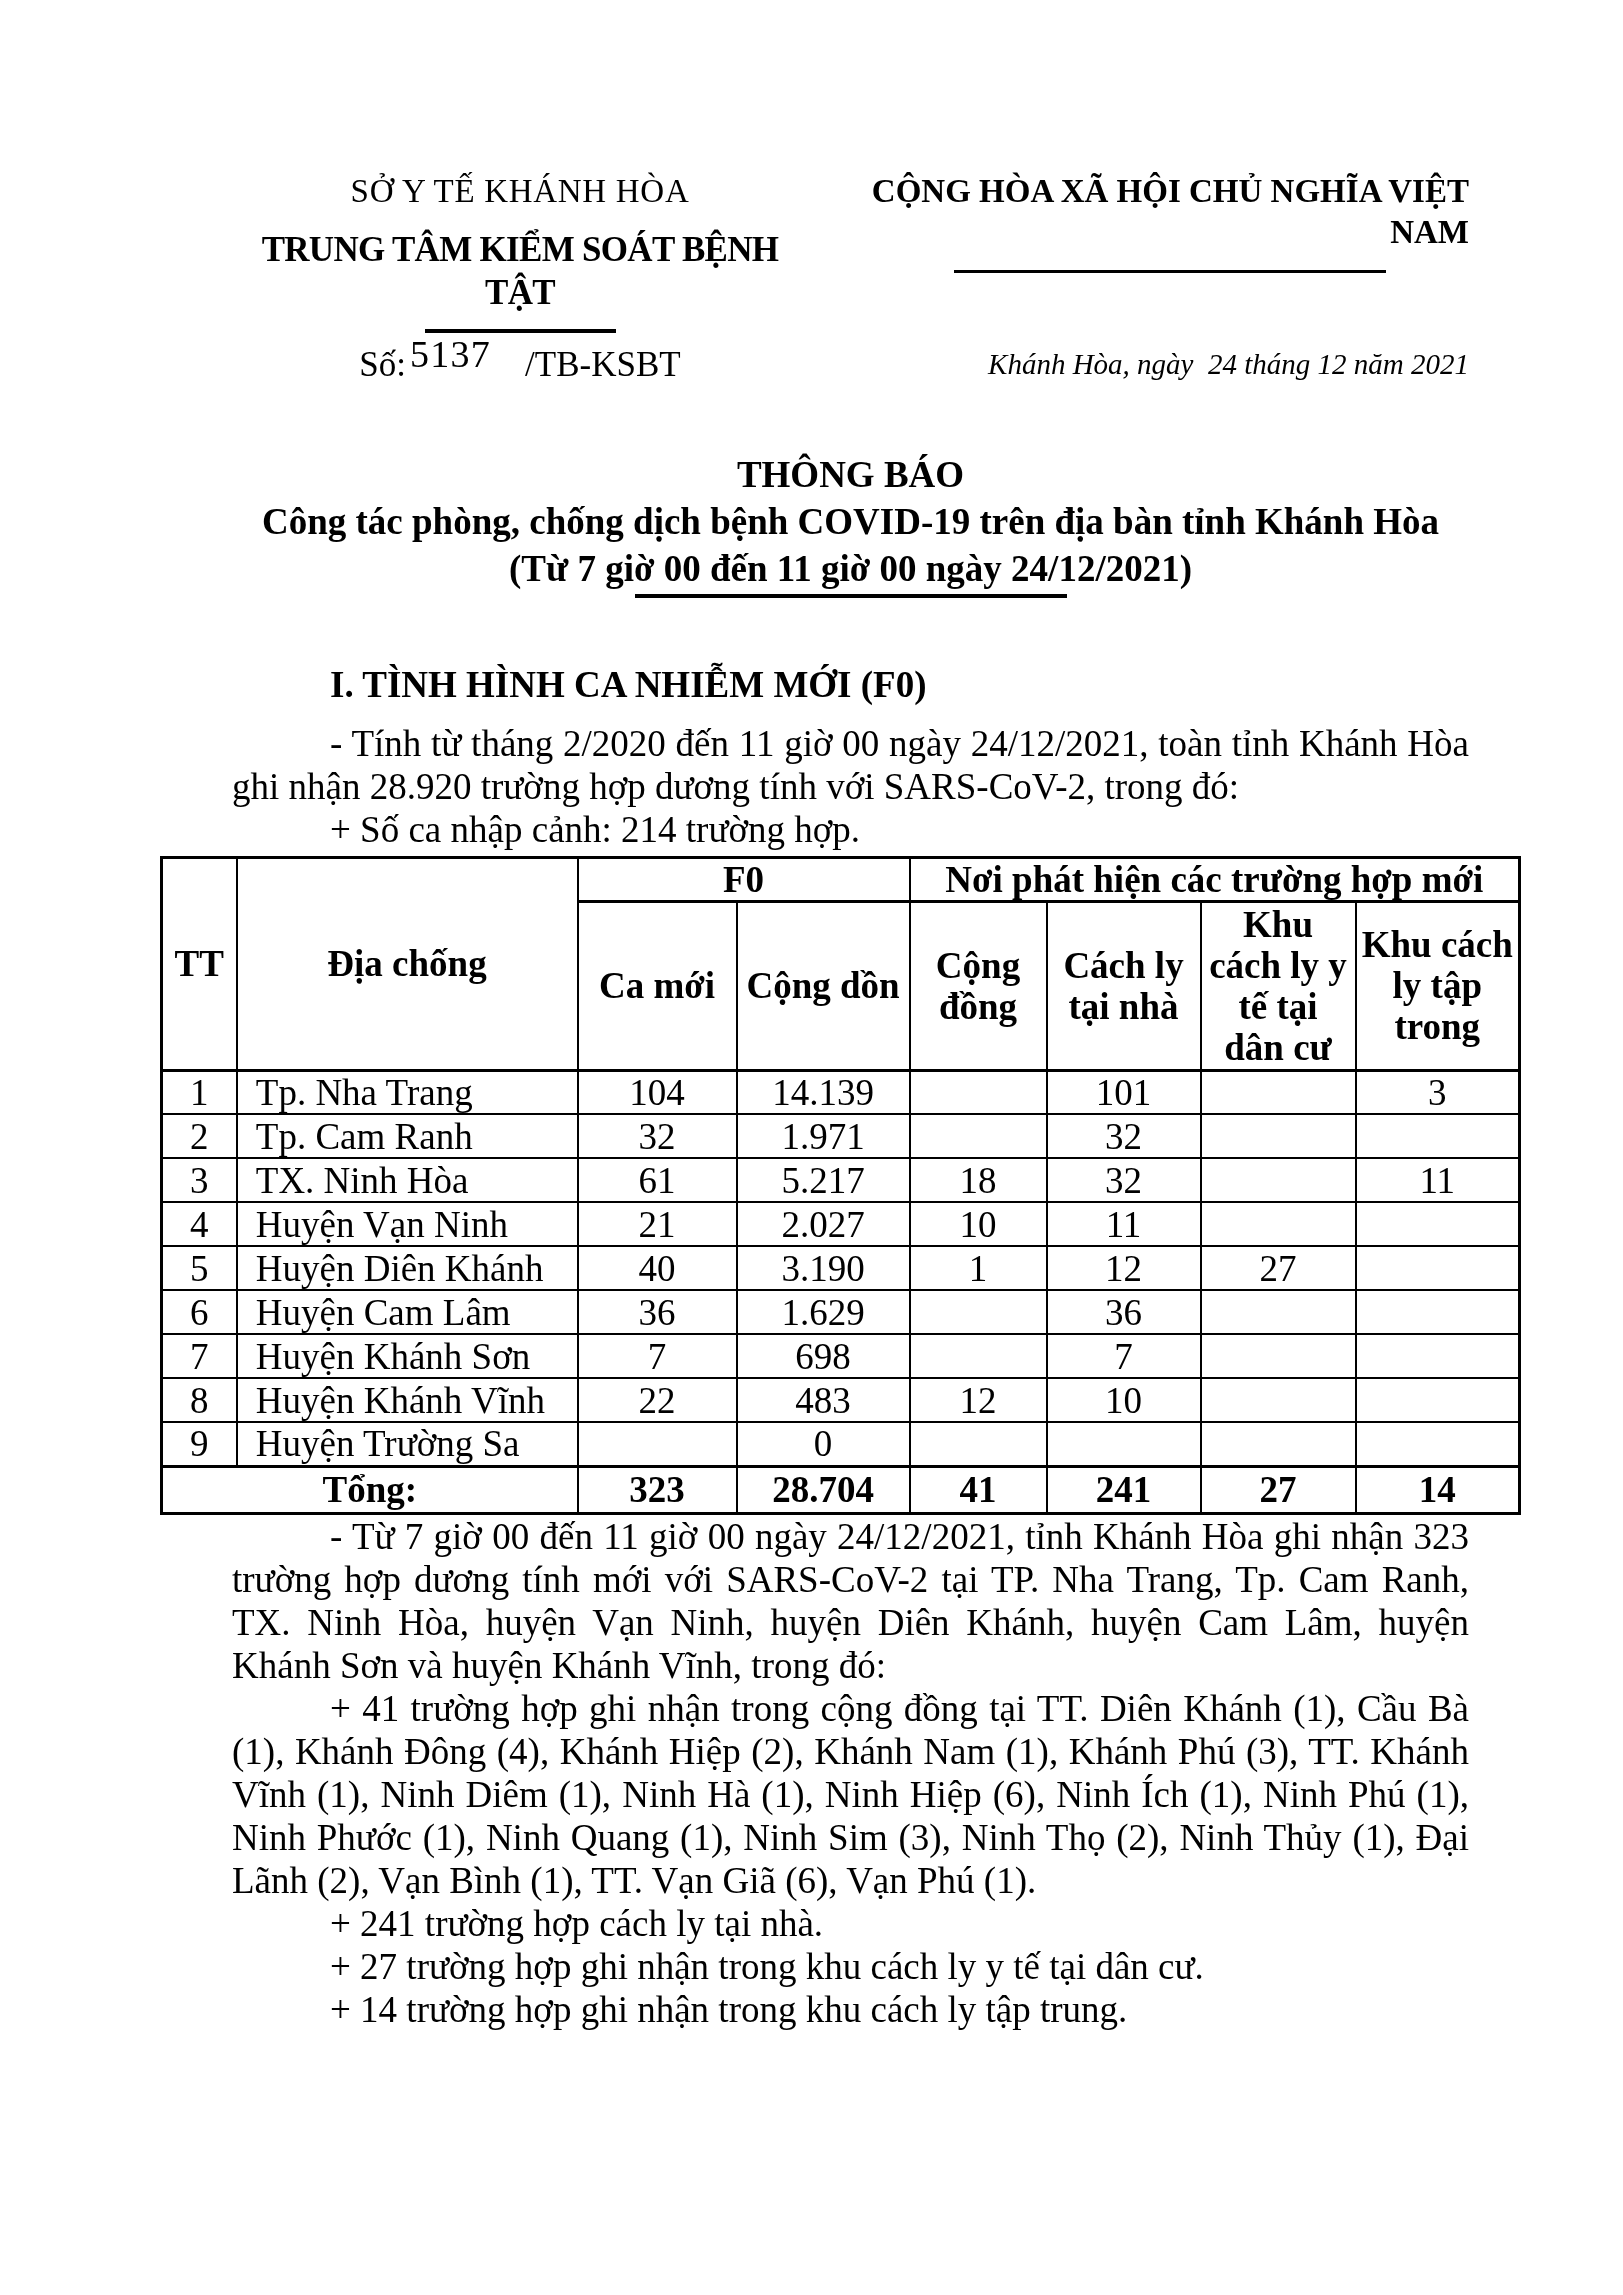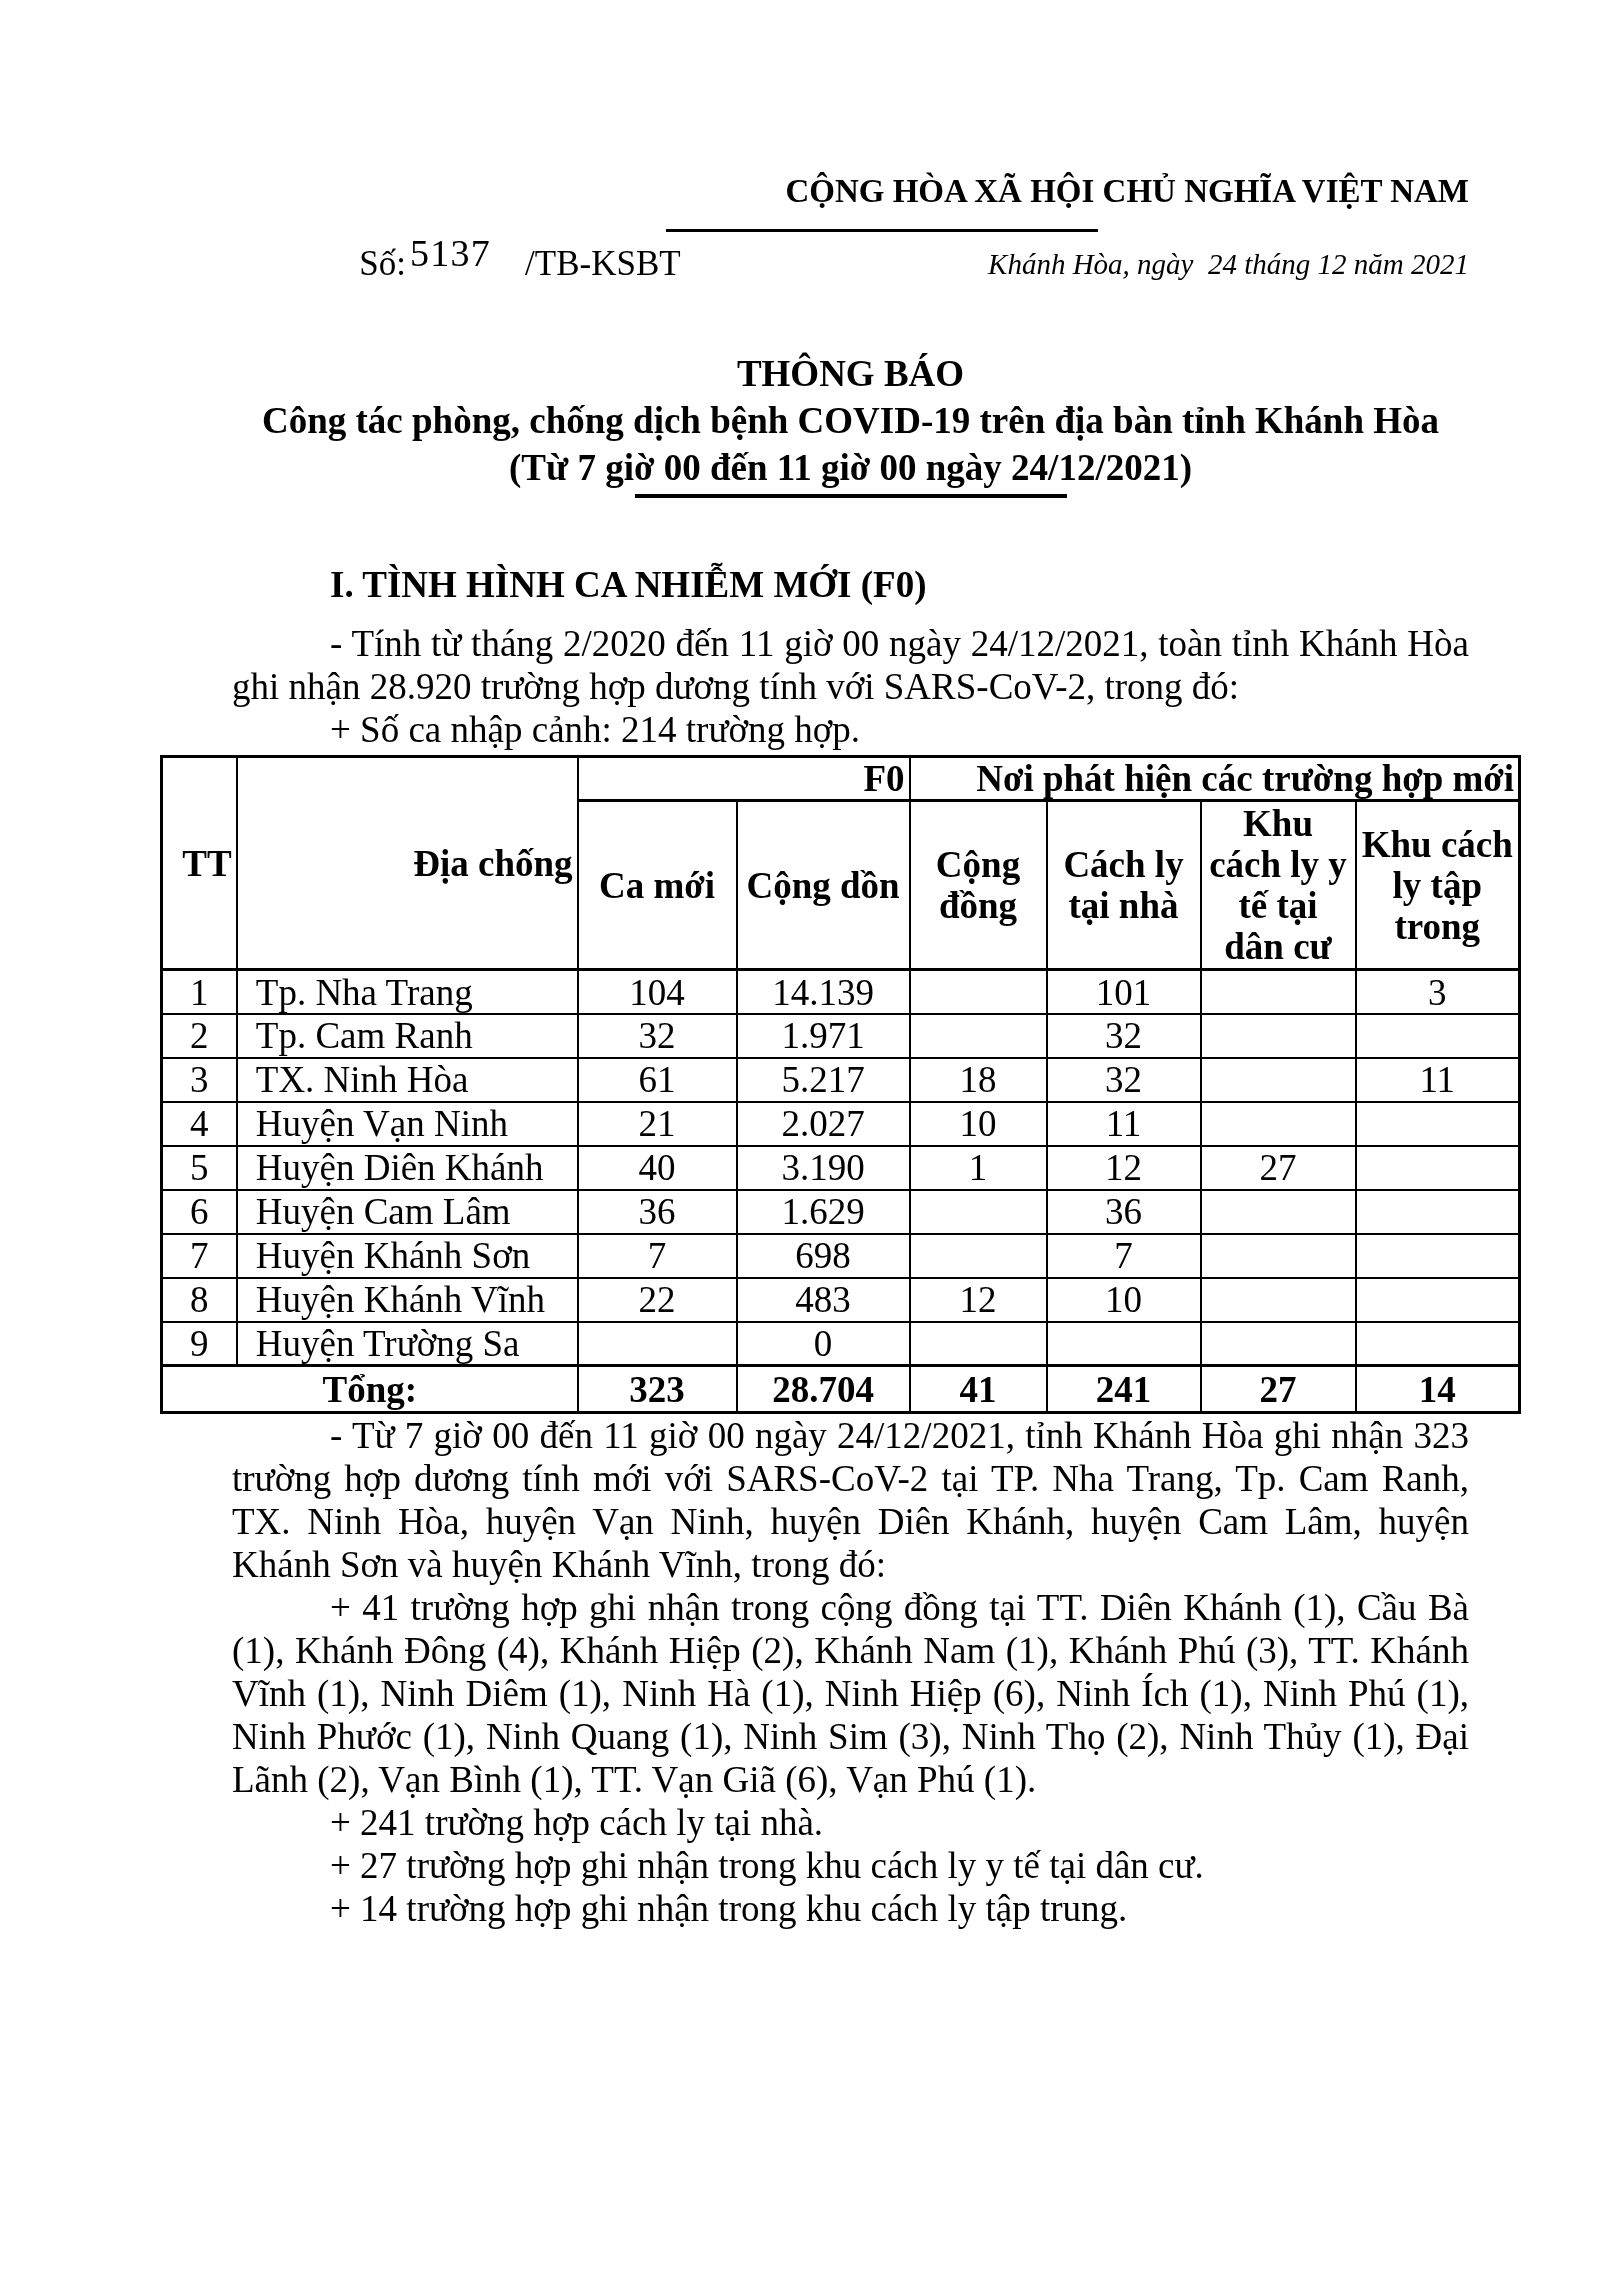--- a/index.html
+++ b/index.html
@@ -44,34 +44,39 @@
     font-size:37px;
   }
   table.covid th,table.covid td{
     border:2px solid #000;padding:0 3.9px;overflow:hidden;
   }
   table.covid{border:3.9px solid #000;}
   table.covid th{font-weight:bold;text-align:center;vertical-align:middle;line-height:41px;}
   table.covid td{text-align:center;vertical-align:middle;line-height:41px;}
   table.covid td.loc{text-align:left;padding-left:18.3px;}
   tr.group-row{height:41px;}
-  tr.group-row th{border-bottom:3.3px solid #000;text-align:right;}
+  tr.group-row th{border-bottom:3.3px solid #000;}
   tr.sub-row{height:169px;}
   tr.sub-row th{border-bottom:3.3px solid #000;}
   tr.data-row{height:44px;}
   tr.total-row{height:47px;}
   tr.total-row td{font-weight:bold;border-top:3.3px solid #000;}
   .after-table{margin-top:38px;}
 </style>
 </head>
 <body>
 
 <div class="page">
 
   <div class="hdr">
+    <div class="hdr-left">
+      <div class="org1">SỞ Y TẾ KHÁNH HÒA</div>
+      <div class="org2">TRUNG TÂM KIỂM SOÁT BỆNH TẬT</div>
+      <div class="rule rule-left"></div>
+    </div>
     <div class="hdr-right">
       <div class="nat1">CỘNG HÒA XÃ HỘI CHỦ NGHĨA VIỆT NAM</div>
       <div class="rule rule-right"></div>
     </div>
   </div>
 
   <div class="docnum-row">
     <div class="docnum">
       <span>Số:</span><span class="num">5137</span><span class="suffix">/TB-KSBT</span>
     </div>

